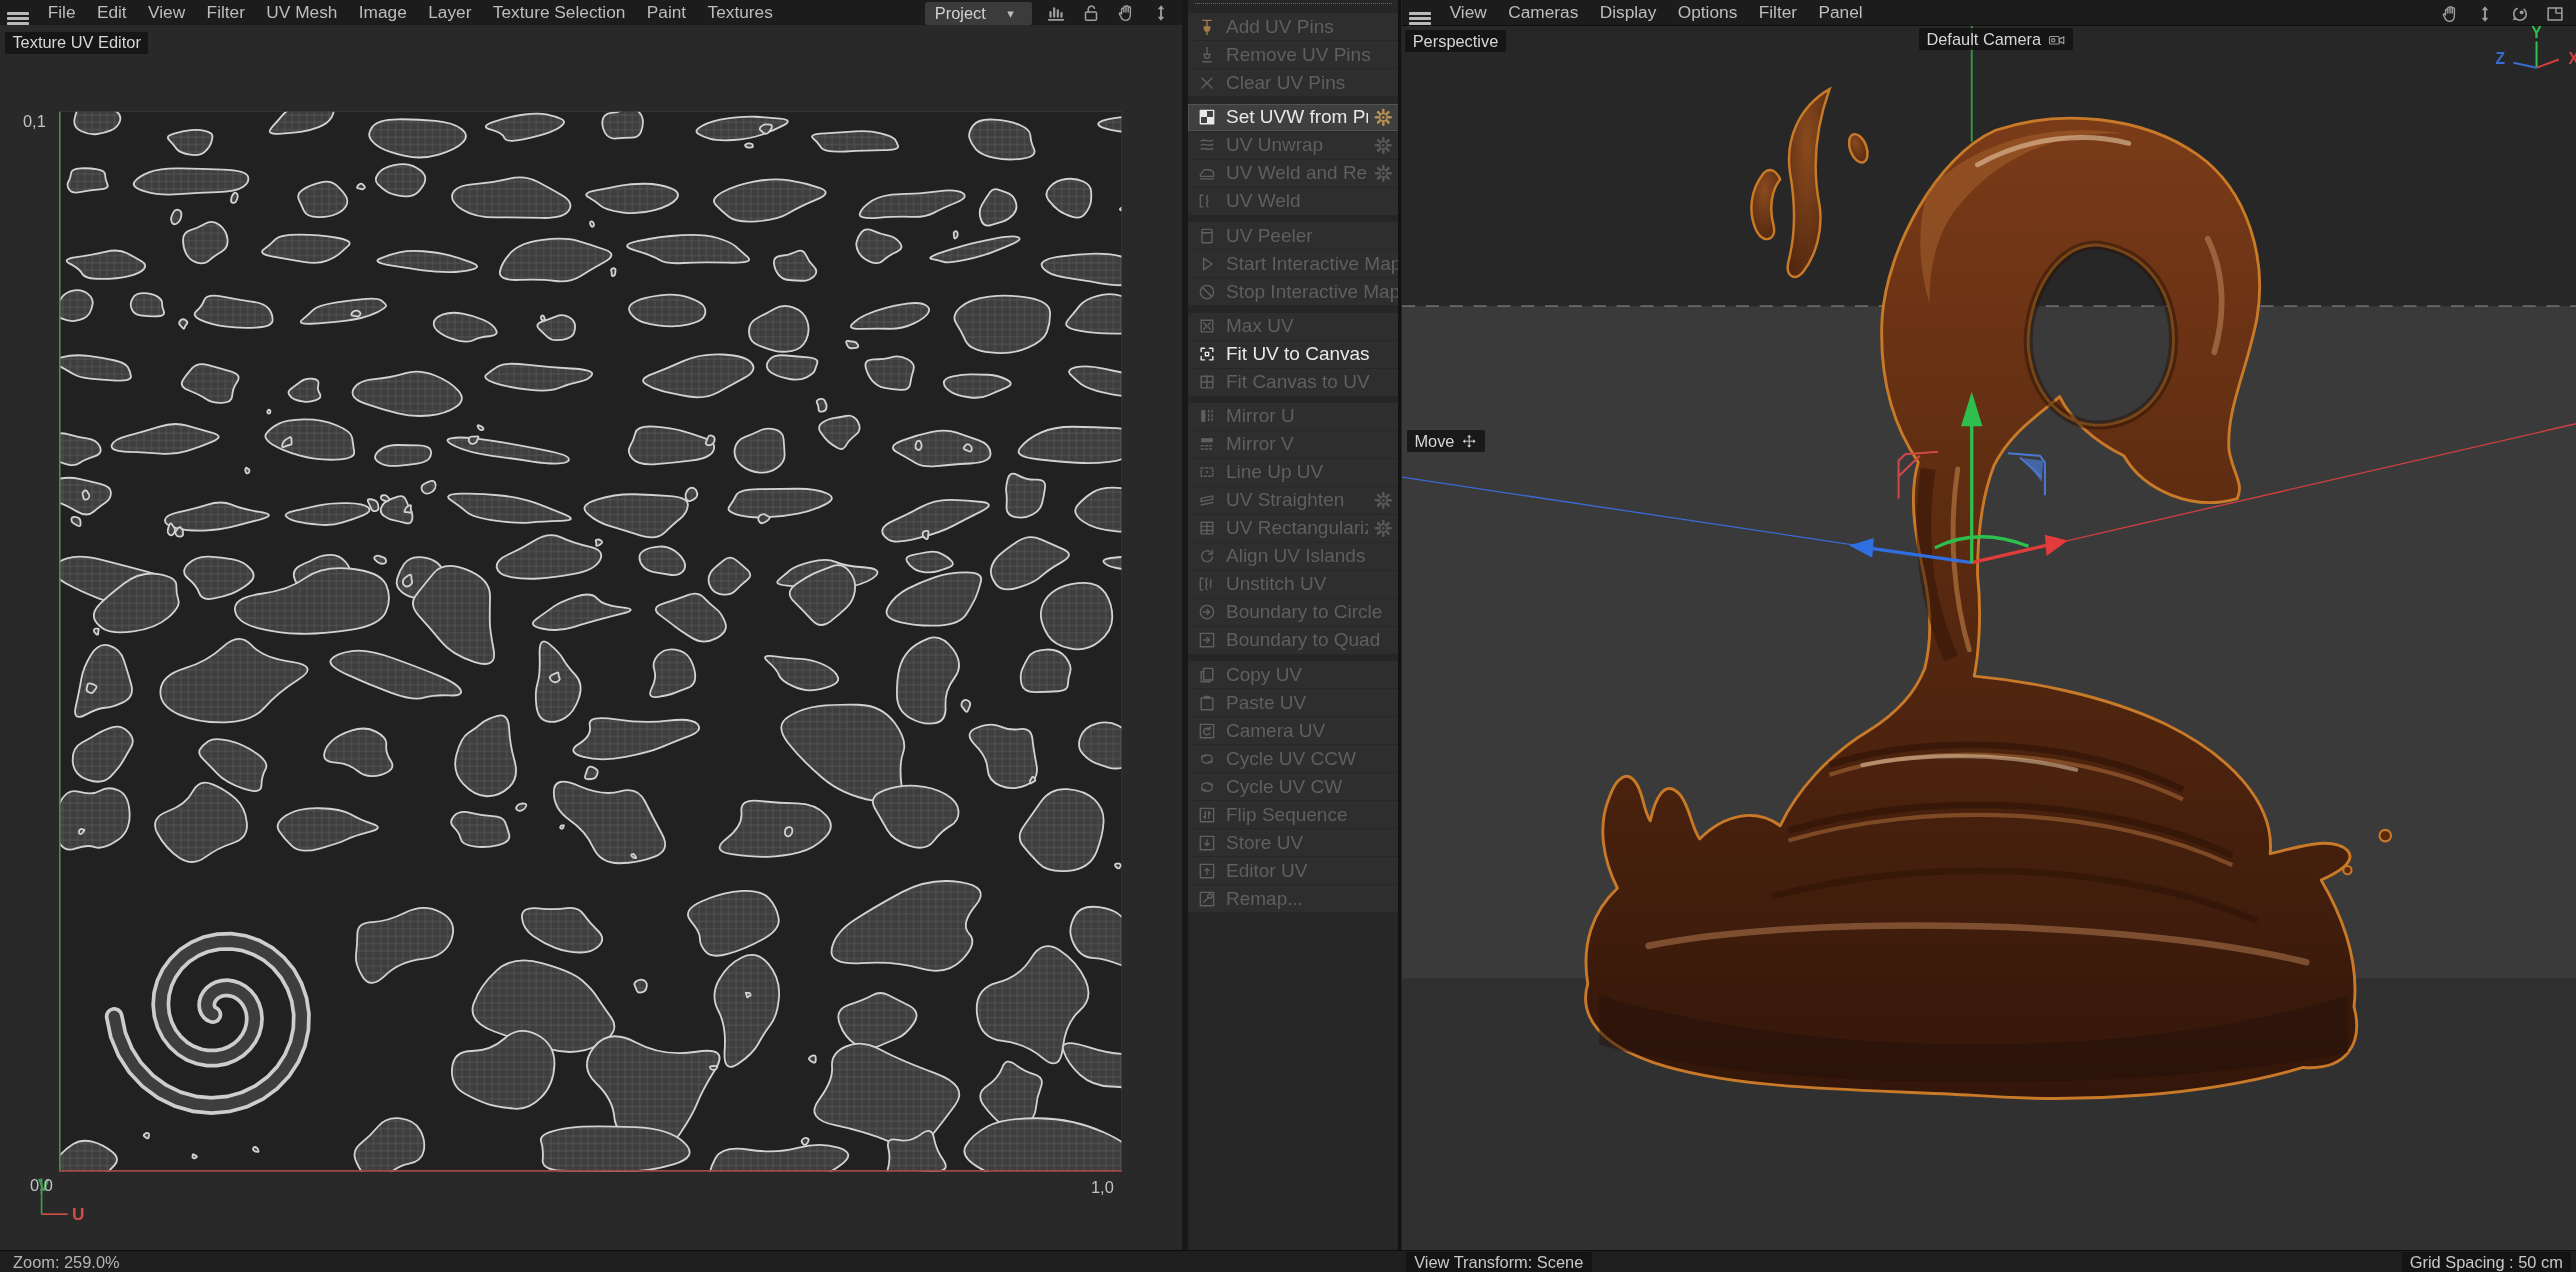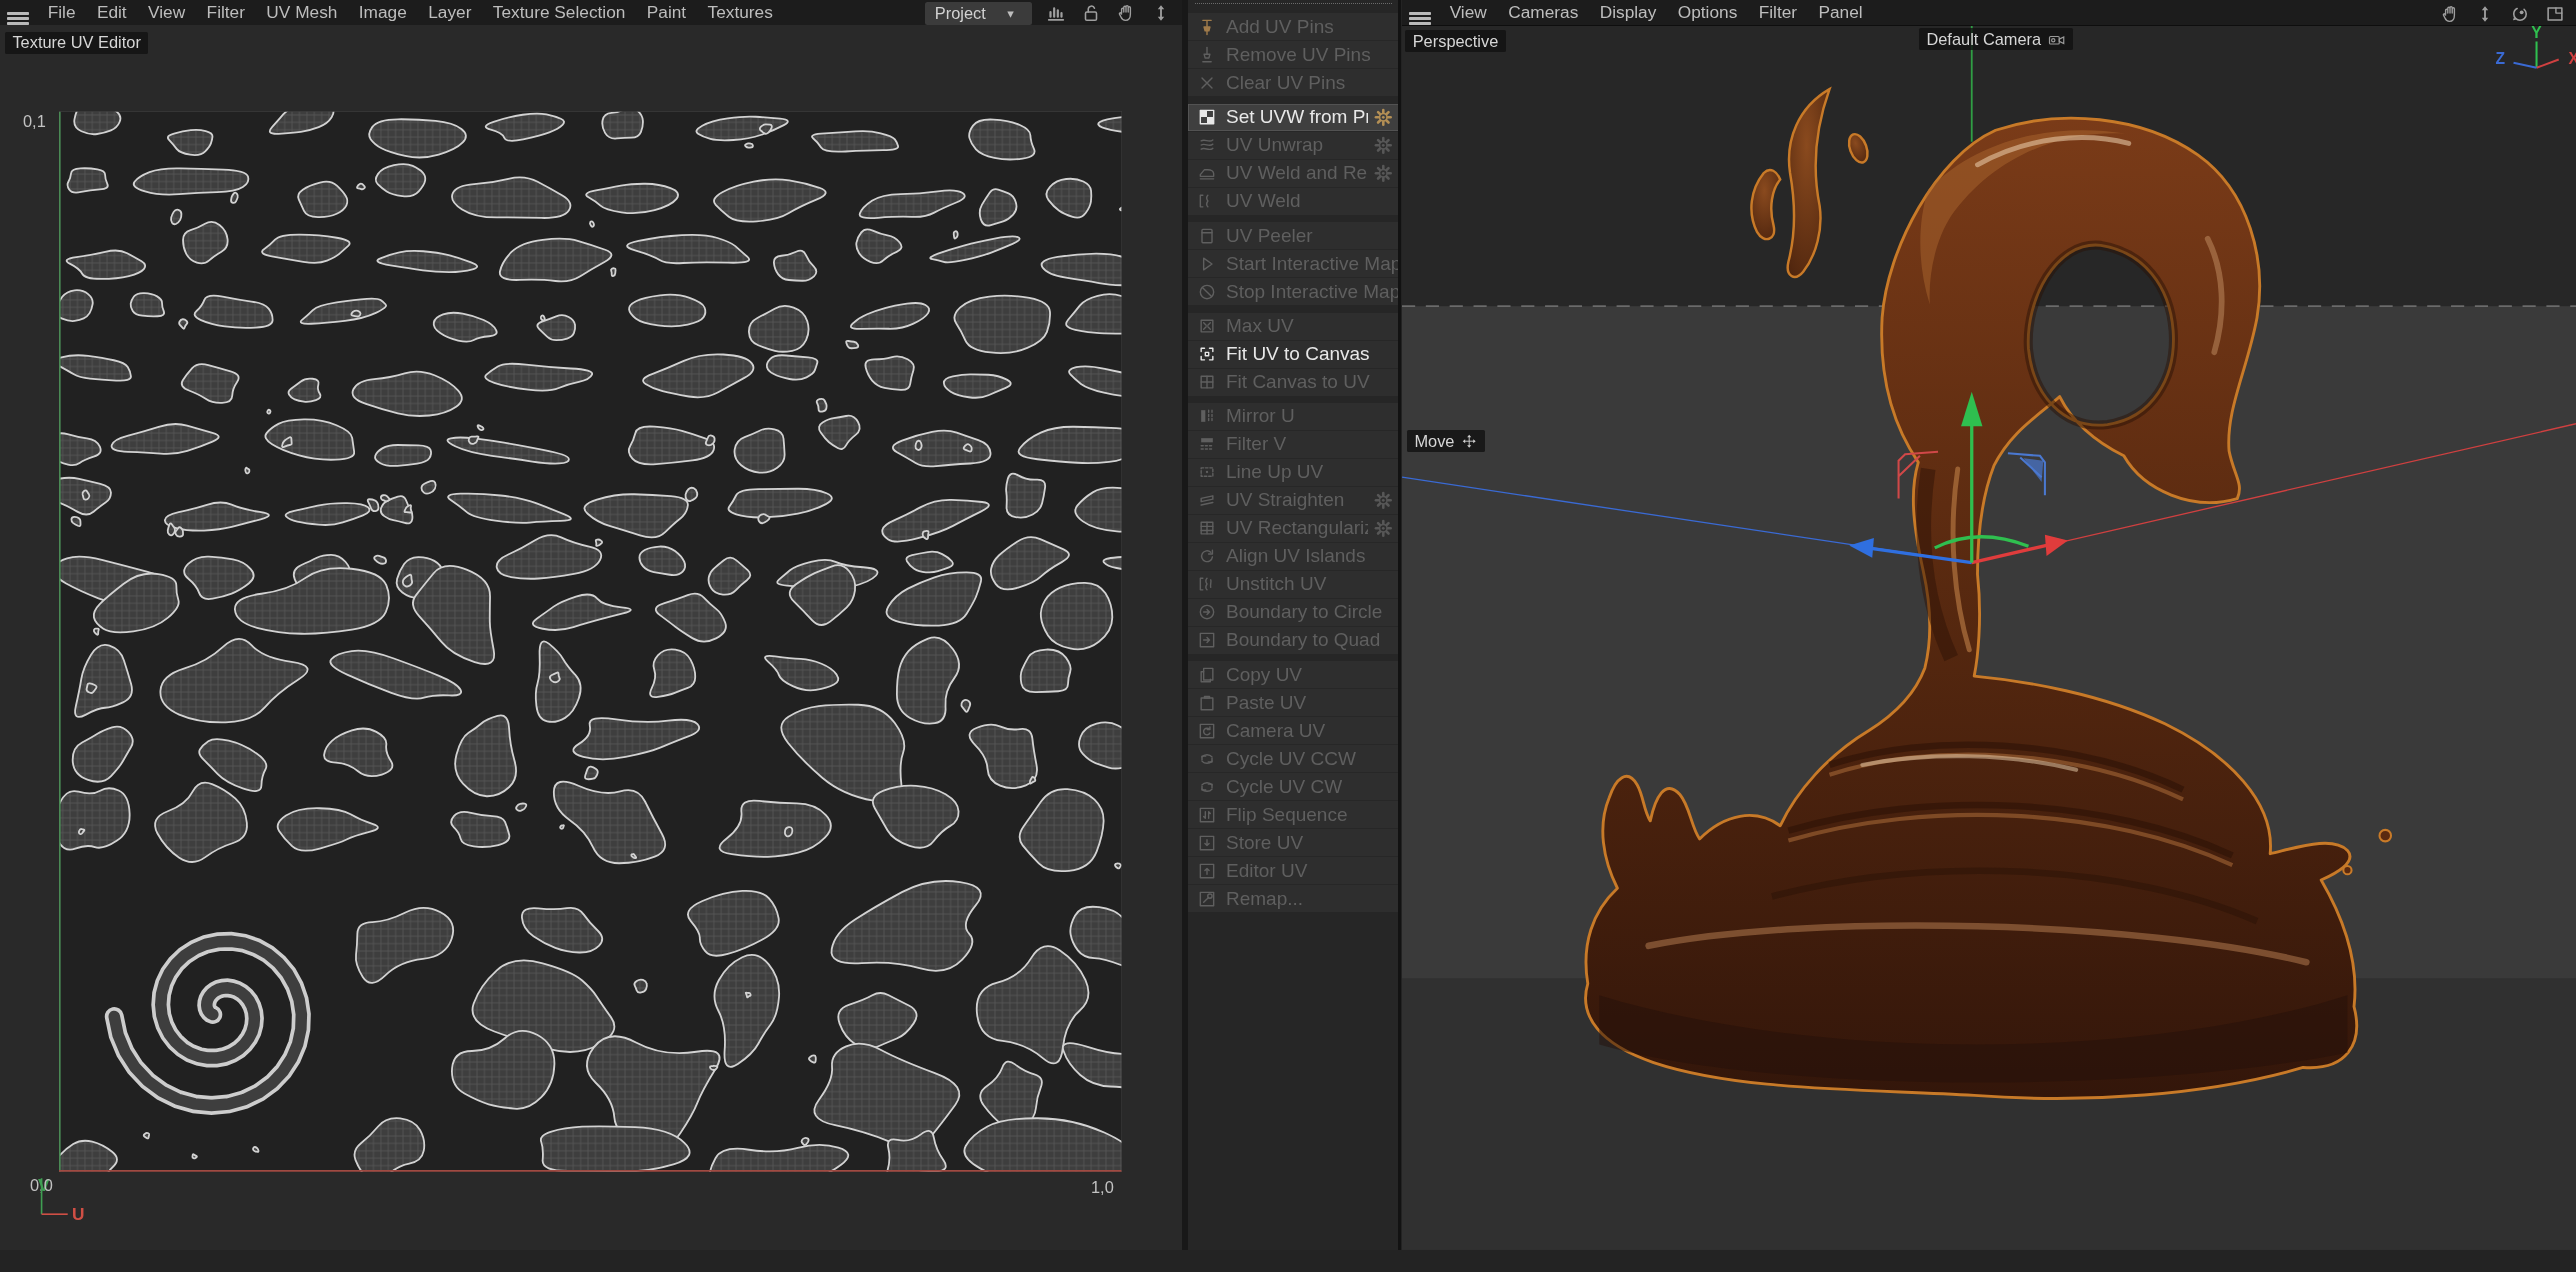--- a/index.html
+++ b/index.html
@@ -528,21 +528,21 @@
             <span class="cmd-label">Mirror U</span>
           </div>
           <div class="cmd-item disabled">
             <span class="cmd-icn">
               <svg viewBox="0 0 24 24" fill="none" stroke="currentColor" stroke-width="1.7" stroke-linecap="round" stroke-linejoin="round">
                 <rect x="5" y="5" width="14" height="5" fill="currentColor" stroke="none"></rect>
                 <path d="M5 14h14" stroke-dasharray="2.5 2.5"></path>
                 <path d="M5 18h14" stroke-dasharray="2.5 2.5"></path>
               </svg>
             </span>
-            <span class="cmd-label">Filter V</span>
+            <span class="cmd-label">Mirror V</span>
           </div>
           <div class="cmd-item disabled">
             <span class="cmd-icn">
               <svg viewBox="0 0 24 24" fill="none" stroke="currentColor" stroke-width="1.7" stroke-linecap="round" stroke-linejoin="round">
                 <rect x="5" y="7" width="14" height="10" stroke-dasharray="3 2.2"></rect>
                 <circle cx="12" cy="12" r="1.4" fill="currentColor" stroke="none"></circle>
               </svg>
             </span>
             <span class="cmd-label">Line Up UV</span>
           </div>
@@ -875,14 +875,19 @@
           <path d="M12 2.5l-3 3.6h6zM12 21.5l-3-3.6h6zM2.5 12l3.6-3v6zM21.5 12l-3.6-3v6z" stroke="none"></path>
           <path d="M4.5 12h15M12 4.5v15" fill="none"></path>
         </svg>
       </span>
     </div>
   </div>
 
   <div class="vdiv" style="left:1182px;width:5.8px;background:#181818;"></div>
   <div class="vdiv" style="left:1398px;width:3.3px;background:#121212;"></div>
 
+  <div id="statusbar">
+    <span id="status-zoom">Zoom: 259.0%</span>
+    <span class="status-chip" id="status-viewtransform">View Transform: Scene</span>
+    <span class="status-chip" id="status-gridspacing">Grid Spacing : 50 cm</span>
+  </div>
 </div>
 
 
 </body></html>

